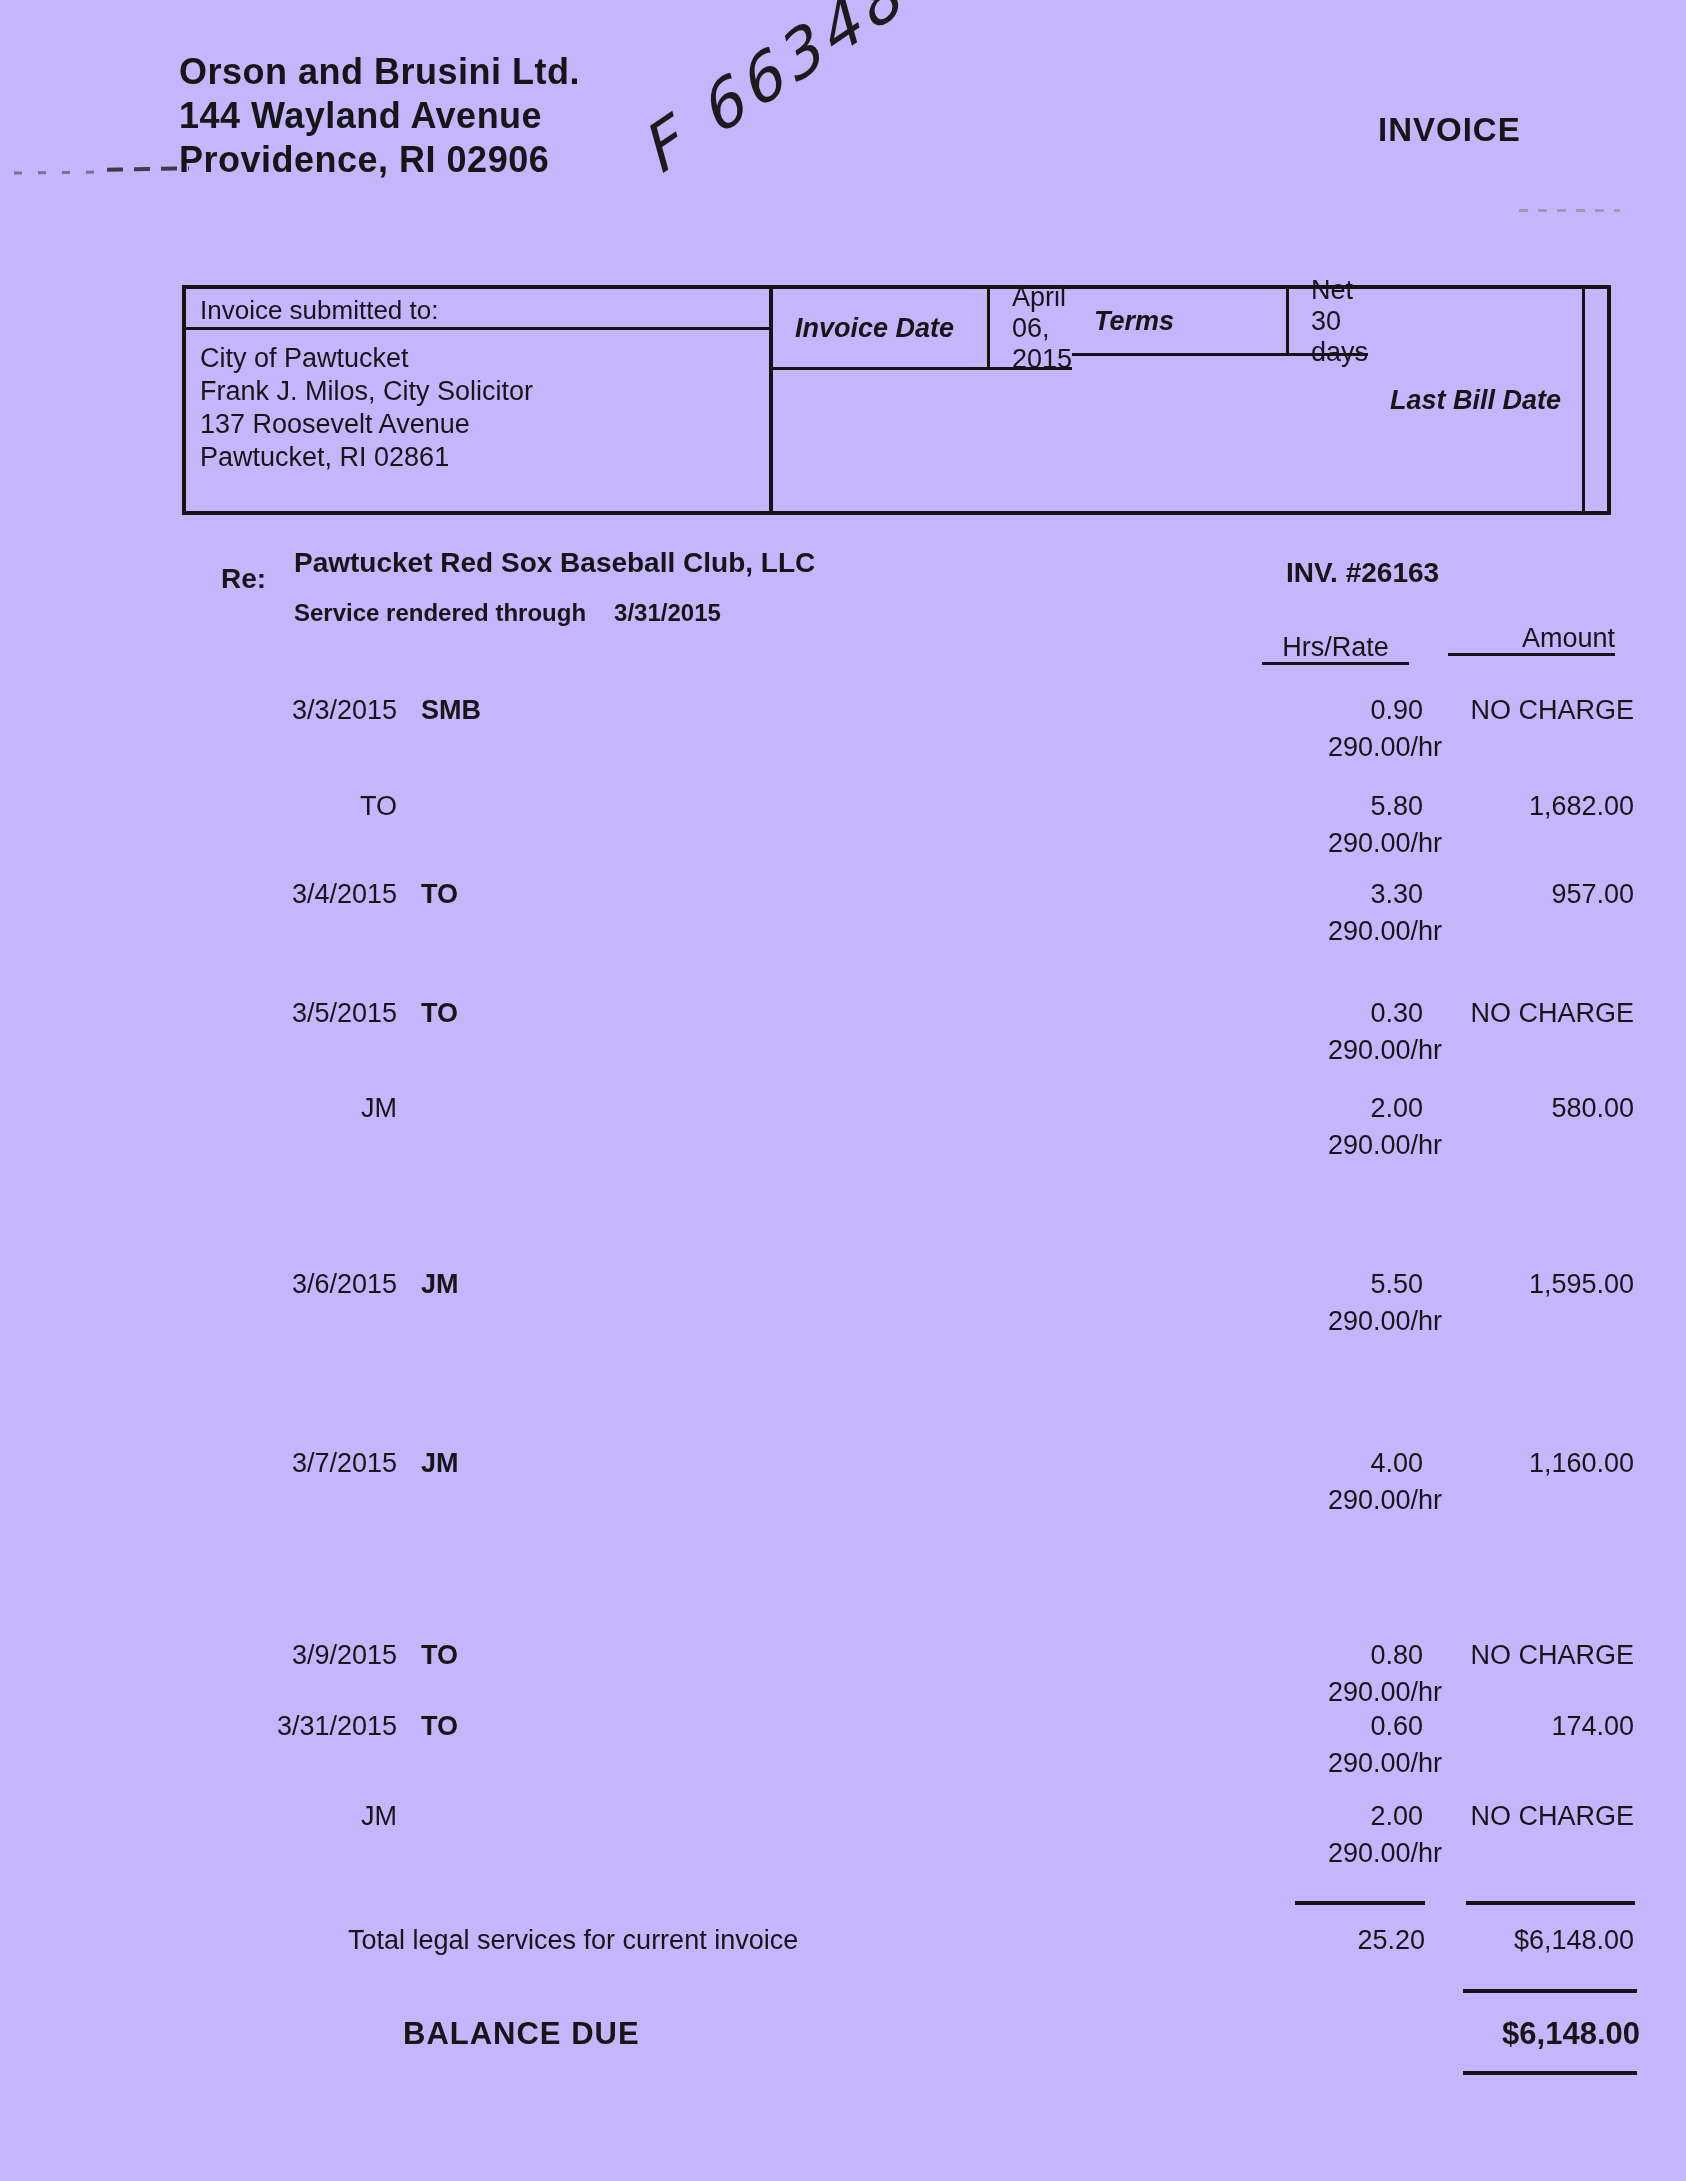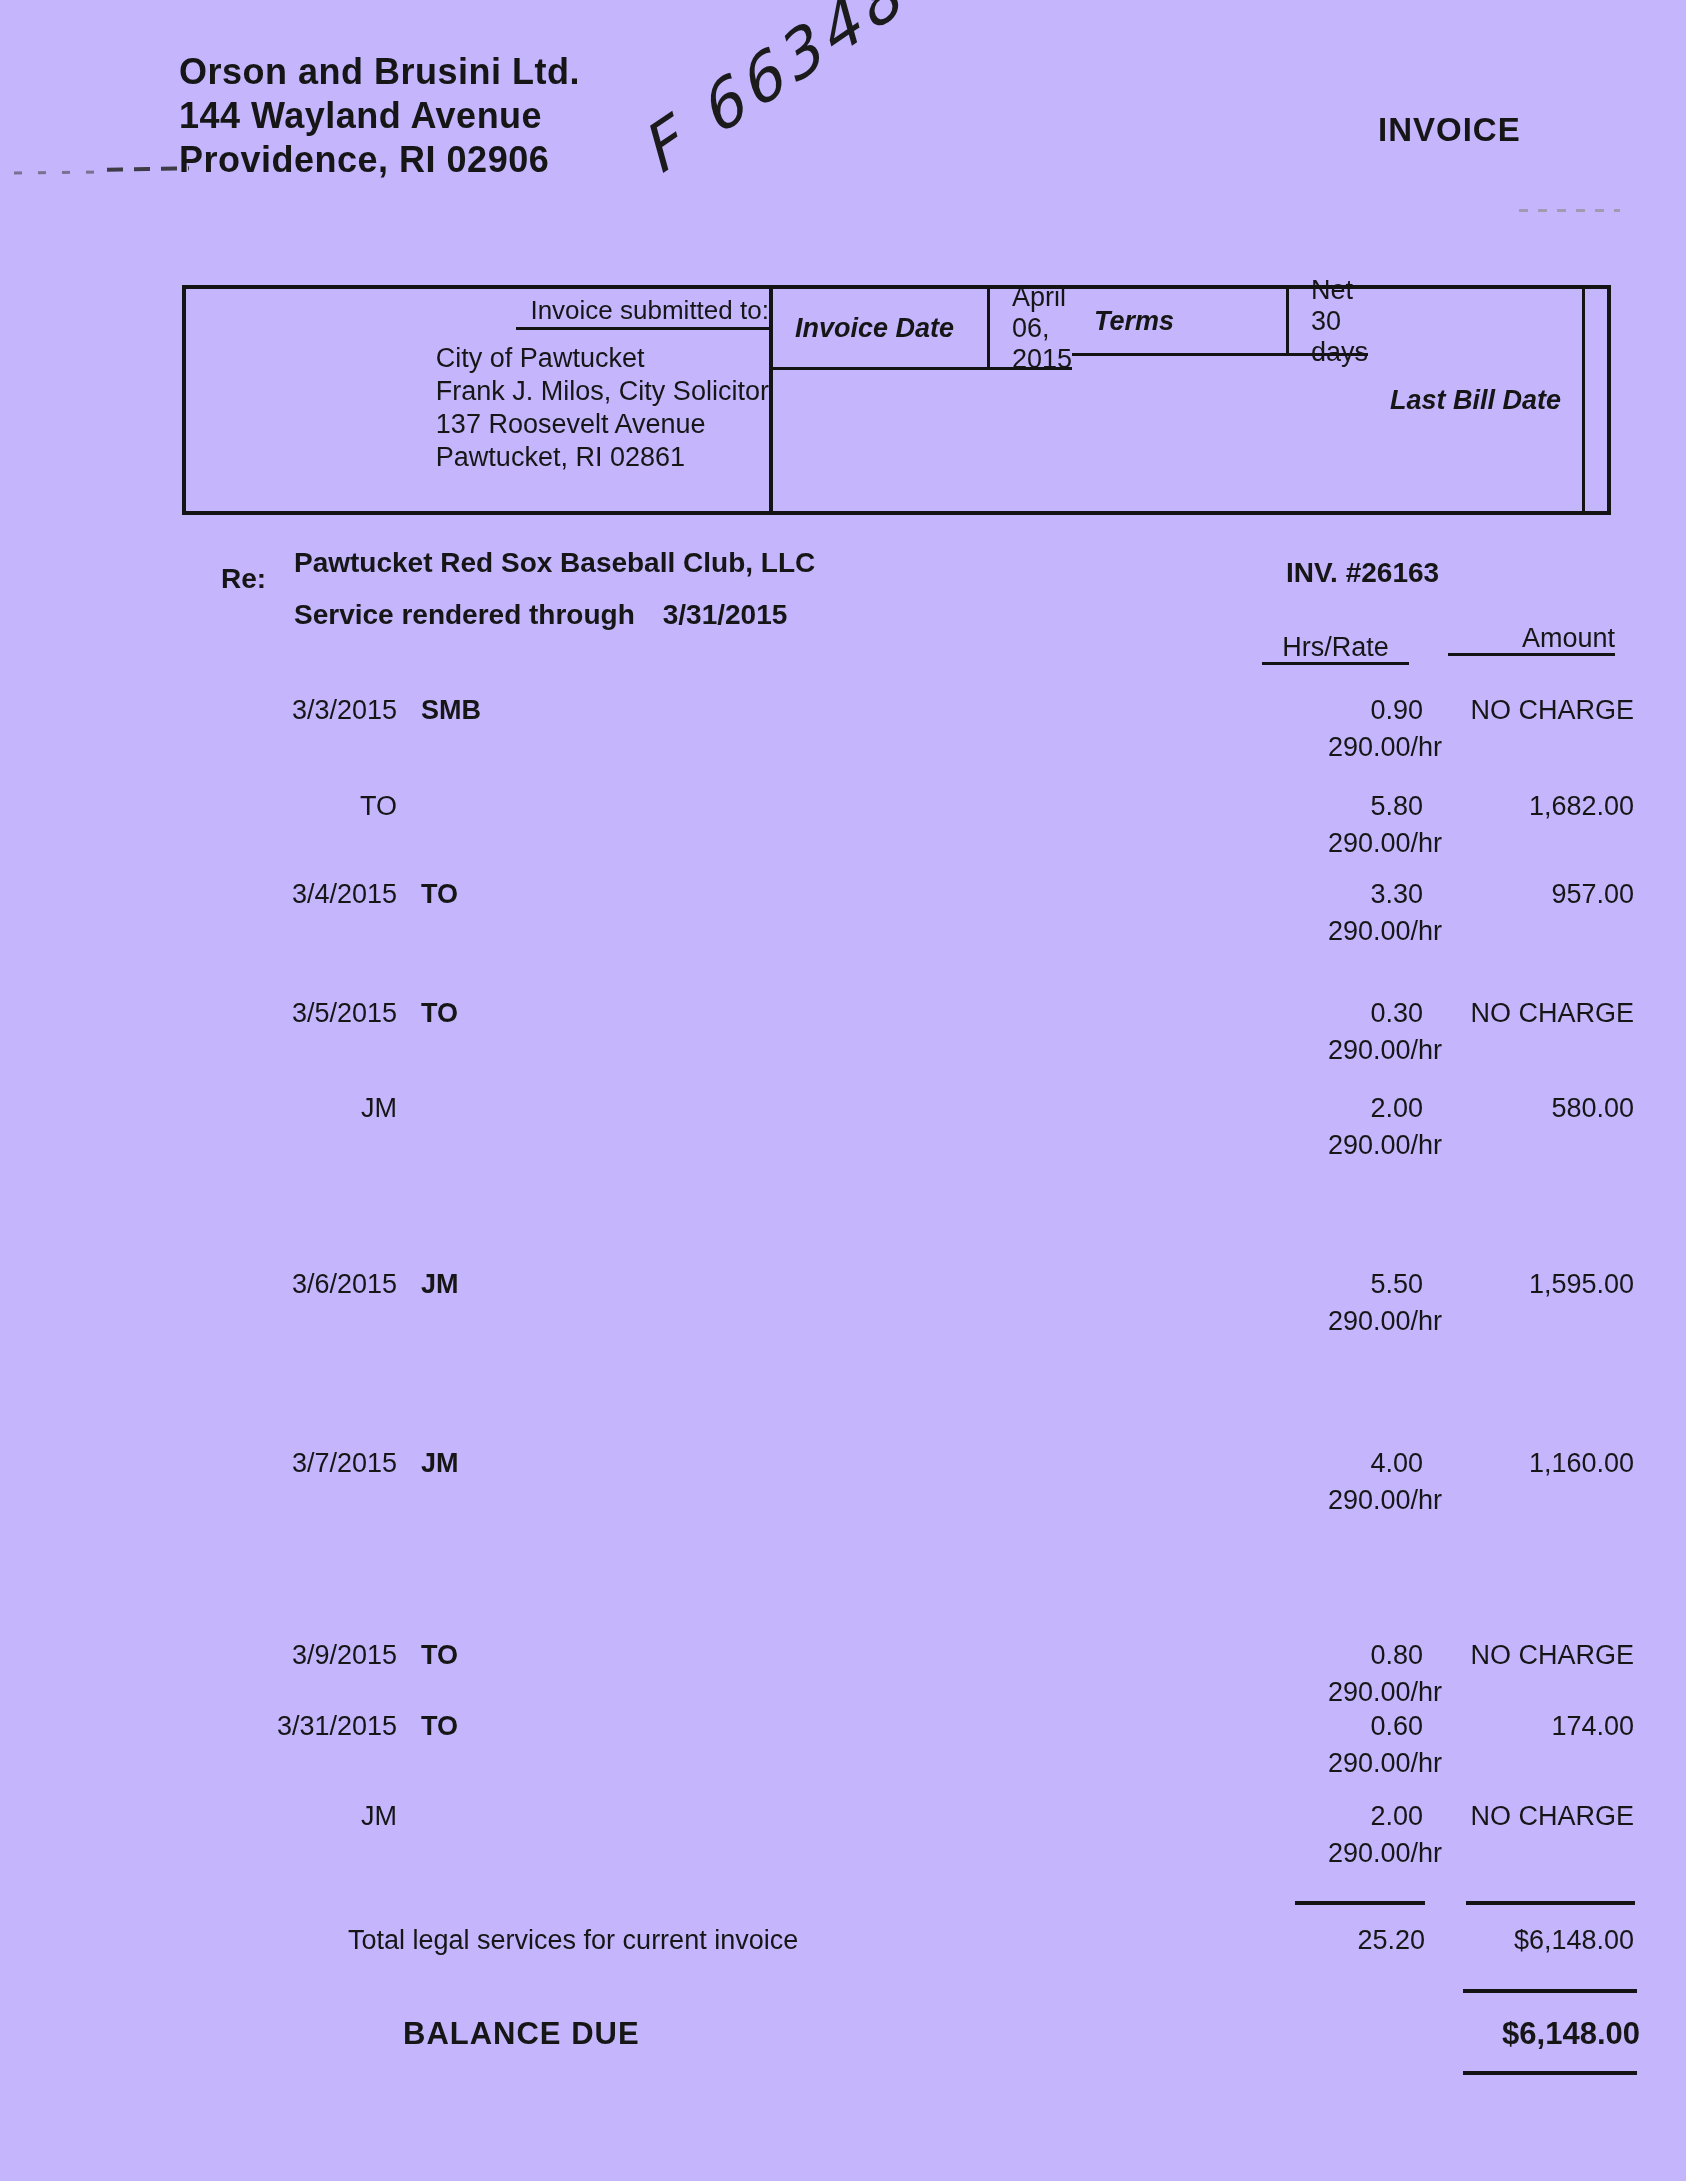--- a/index.html
+++ b/index.html
@@ -46,21 +46,21 @@
   }
   
   .top-table{
     position:absolute;left:182px;top:285px;width:1429px;height:230px;
     border:4px solid #141414;box-sizing:border-box;
     display:flex;
   }
   .billto-box{
     width:765px;box-sizing:border-box;
     border-right:4px solid #141414;
-    display:flex;flex-direction:column;align-items:flex-end;
+    display:flex;flex-direction:column;
   }
   .billto-header{
     height:41px;box-sizing:border-box;
     border-bottom:3px solid #141414;
     font-size:26px;padding:6px 0 0 14px;
   }
   .billto-address{
     font-size:27px;line-height:33px;padding:12px 0 0 14px;
   }
   .meta-table{flex:1;display:flex;flex-direction:row;box-sizing:border-box;}
@@ -74,21 +74,21 @@
     font-size:27px;font-weight:bold;font-style:italic;
     display:flex;align-items:center;padding-left:22px;
   }
   .meta-value{
     flex:1;font-size:27px;
     display:flex;align-items:center;padding-left:22px;
   }
   
   .re-label{position:absolute;left:221px;top:563px;font-size:28px;font-weight:bold;}
   .re-client{position:absolute;left:294px;top:547px;font-size:28px;font-weight:bold;}
-  .re-service{position:absolute;left:294px;top:599px;font-size:28px;font-weight:bold;}
+  .re-service{position:absolute;left:294px;top:599px;font-size:24px;font-weight:bold;}
   .re-service .svc-date{display:inline-block;margin-left:28px;}
   .inv-number{position:absolute;left:1286px;top:557px;font-size:28px;font-weight:bold;}
   
   .col-head{
     position:absolute;top:623px;height:33px;box-sizing:border-box;
     font-size:27px;border-bottom:3px solid #141414;
   }
   .col-head-hrs{left:1262px;width:147px;text-align:center;margin-top:9px;}
   .col-head-amt{left:1448px;width:167px;text-align:right;}
   

